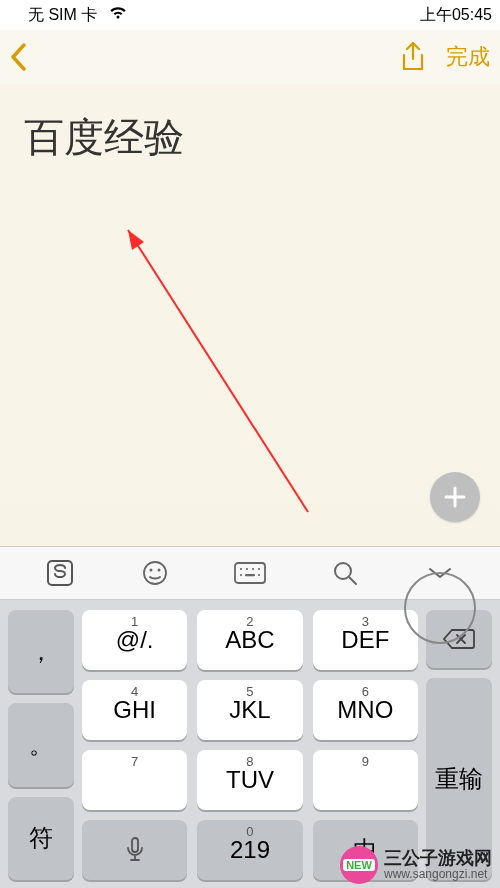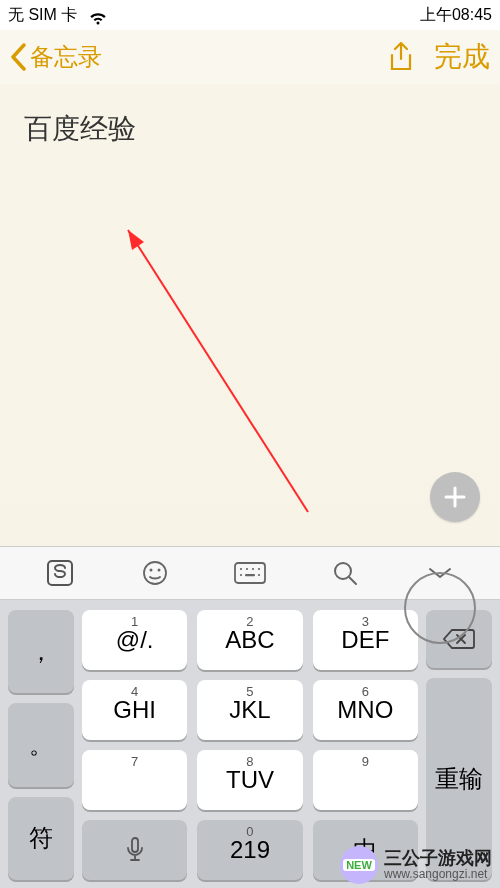--- a/index.html
+++ b/index.html
@@ -1,31 +1,31 @@
 <!DOCTYPE html>
 <html><head>
   <meta charset="utf-8">
   <style>
     * { margin:0; padding:0; box-sizing:border-box; font-family:-apple-system, "Helvetica Neue", Arial, sans-serif; }
     body { width:500px; height:888px; background:#fff; position:relative; overflow:hidden; }
 
     
     .status-bar { height:30px; display:flex; align-items:center; justify-content:space-between; padding:0 8px; font-size:16px; font-weight:500; }
-    .status-left, .status-right { display:flex; align-items:flex-end; gap:11px; }
+    .status-left, .status-right { display:flex; align-items:flex-start; gap:11px;margin-left:20px; }
     .wifi-icon svg, .loc-icon svg, .lock-icon svg { display:block; }
 
     
     .nav-bar { height:54px; display:flex; align-items:center; justify-content:space-between; padding:0 10px; background:#faf7ee; }
     .nav-left { display:flex; align-items:center; gap:4px; color:#d99b00; font-size:24px; }
-    .nav-right { display:flex; align-items:center; gap:20px; color:#d99b00; font-size:28px; font-weight:500; }
+    .nav-right { display:flex; align-items:center; gap:20px; color:#d99b00; font-size:22px; font-weight:500; }
     .chevron-left svg, .share-icon svg { display:block; }
 
     
     .note-area { height:462px; background:linear-gradient(#f9f4e8,#f8f3e7); position:relative; padding:26px 24px; }
-    .note-text { font-size:28px; color:#333; }
+    .note-text { font-size:40px; color:#333; }
     .annot-arrow { position:absolute; left:28px; top:118px; pointer-events:none; }
     .plus-btn { position:absolute; right:20px; bottom:24px; width:50px; height:50px; border-radius:25px; background:#bfbfbf; display:flex; align-items:center; justify-content:center; box-shadow:0 1px 2px rgba(0,0,0,0.15); }
     .plus-btn svg { display:block; }
 
     
     .cand-bar { height:54px; background:#f7f7f7; border-top:1px solid #ccc; border-bottom:1px solid #ccc; display:flex; align-items:center; justify-content:space-around; padding:0 12px; }
     .cand-item { width:40px; height:40px; display:flex; align-items:center; justify-content:center; }
 
     
     .kb { height:288px; background:#d8dadd; padding:10px 8px 8px 8px; display:flex; gap:8px; }
@@ -35,49 +35,48 @@
     .key-sub { position:absolute; top:4px; font-size:13px; color:#555; }
     .key-func { background:#c0c3c8; }
     .kb-col-left .key { flex:1; }
     .kb-col-right .key-reenter { flex:1; }
     .kb-col-right .key { }
     .backspace-key { height:58px; position:relative; }
     .at-highlight { position:absolute; left:-22px; top:-38px; width:72px; height:72px; border:2px solid #888; border-radius:50%; pointer-events:none; }
 
     
     .watermark { position:absolute; right:8px; bottom:4px; display:flex; align-items:center; gap:6px; font-size:16px; z-index:20; }
-    .wm-badge { width:38px; height:38px; border-radius:19px; background:#c4b5fd; display:flex; align-items:center; justify-content:center; }
+    .wm-badge { width:38px; height:38px; border-radius:19px; background:#ec4899; display:flex; align-items:center; justify-content:center; }
     .wm-badge span { background:#fff; border-radius:3px; padding:0 3px; font-size:11px; color:#3fae3f; font-weight:bold; }
     .wm-text-box { display:flex; flex-direction:column; line-height:1.1; }
     .wm-text-main { font-size:18px; font-weight:600; color:#222; }
     .wm-text-sub { font-size:12px; color:#555; }
   </style>
 </head>
 <body>
 
 <div class="status-bar">
   <div class="status-left">
     <span>无 SIM 卡</span>
     <span class="wifi-icon">
       <svg width="20" height="15" viewBox="0 0 20 15">
           <path d="M10 13.5a1.5 1.5 0 100-3 1.5 1.5 0 000 3zM5.5 8.5a6.4 6.4 0 019 0l-1.6 1.6a4.1 4.1 0 00-5.8 0zM2.3 5.3a11 11 0 0115.4 0l-1.6 1.6a8.7 8.7 0 00-12.2 0z" fill="#000"></path>
         </svg>
     </span>
   </div>
-  <span>上午08:45</span>
+  <span>上午05:45</span>
 </div>
 
 <div class="nav-bar">
   <div class="nav-left">
     <span class="chevron-left">
       <svg width="16" height="28" viewBox="0 0 16 28">
           <path d="M14 2L3 14l11 12" fill="none" stroke="#d99b00" stroke-width="3.5" stroke-linecap="round" stroke-linejoin="round"></path>
         </svg>
     </span>
-    <span>备忘录</span>
   </div>
   <div class="nav-right">
     <span class="share-icon">
       <svg width="26" height="32" viewBox="0 0 26 32">
           <path d="M13 2v16M7 8l6-6 6 6" fill="none" stroke="#d99b00" stroke-width="2.2" stroke-linecap="round" stroke-linejoin="round"></path>
           <path d="M4 14v14h18V14" fill="none" stroke="#d99b00" stroke-width="2.2" stroke-linecap="round"></path>
         </svg>
     </span>
     <span>完成</span>
   </div>

